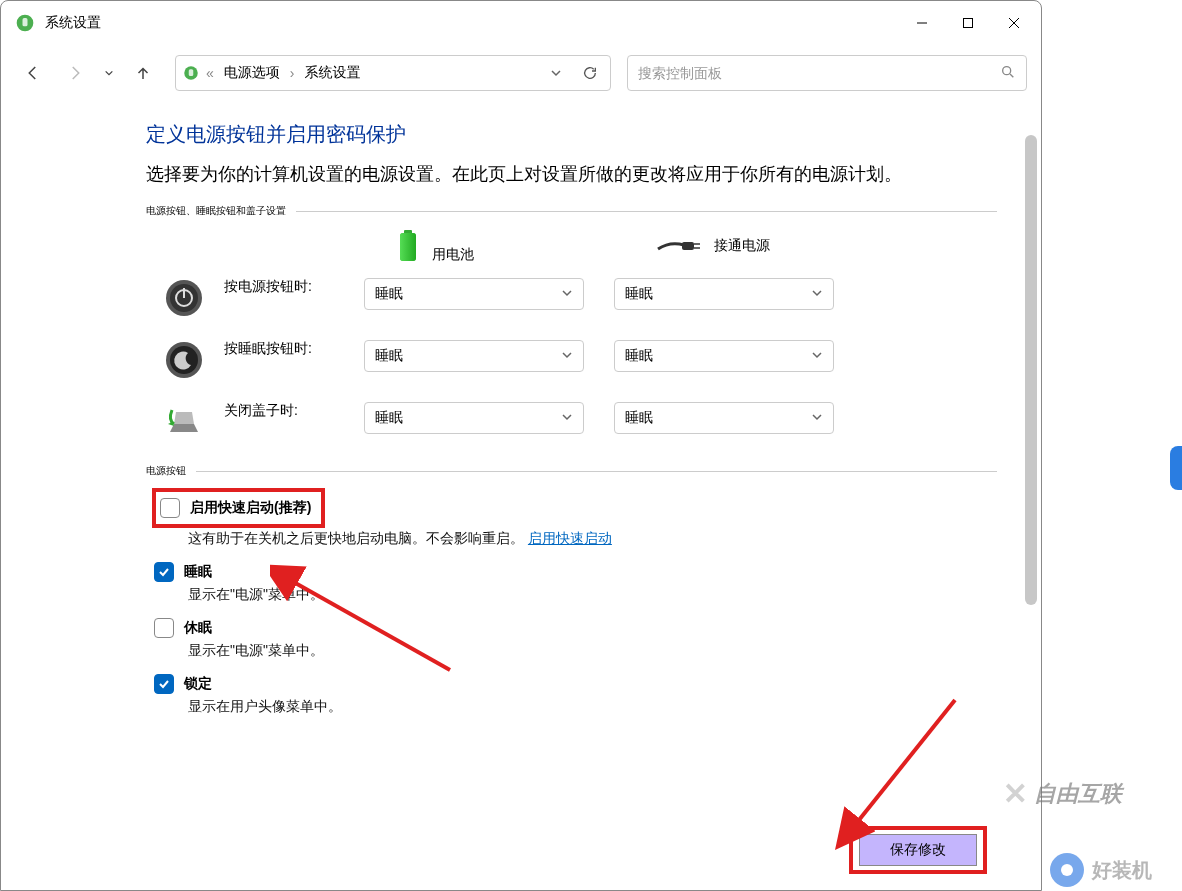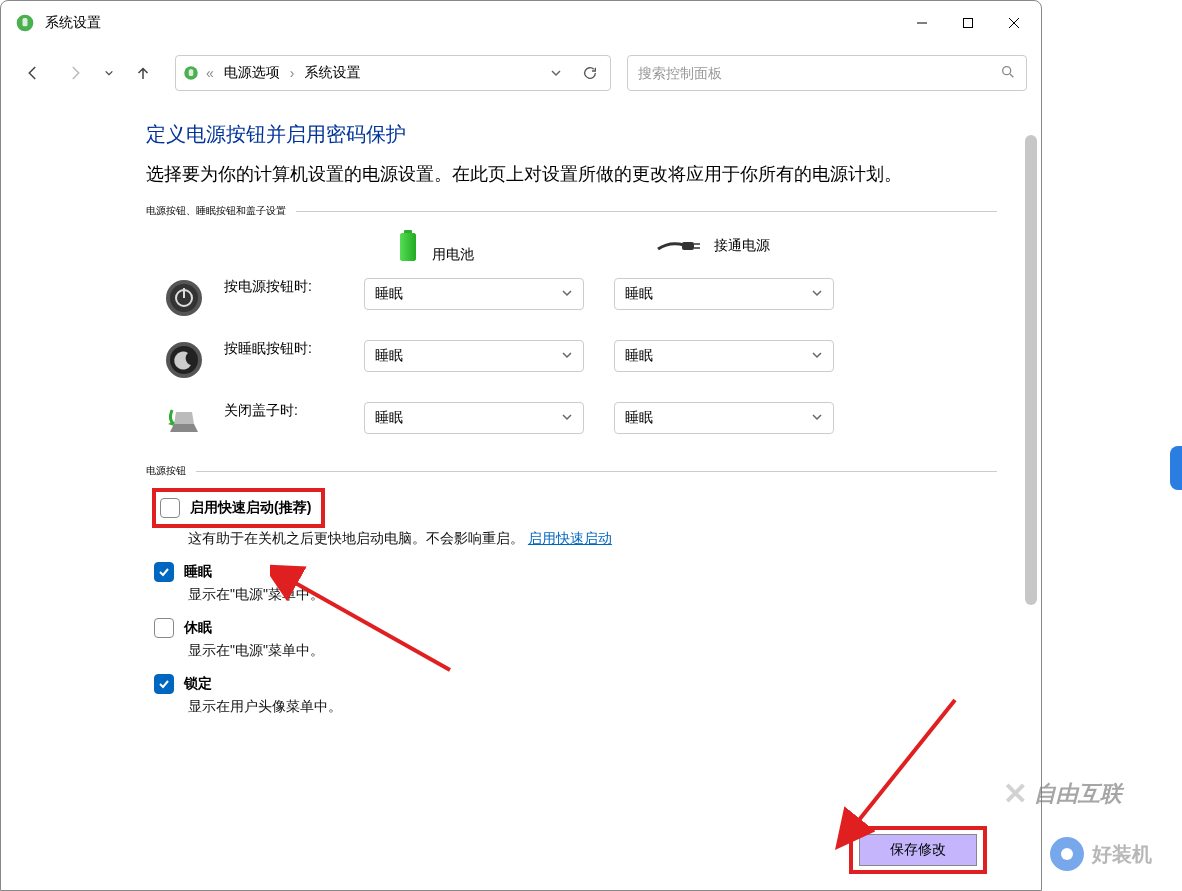--- a/index.html
+++ b/index.html
@@ -67,21 +67,21 @@
 
 .scrollbar { position:absolute; top:134px; right:4px; width:12px; height:720px; }
 .scrollbar .thumb { position:absolute; top:0; width:12px; height:470px; background:#c7c7c7; border-radius:6px; }
 
 .annot-arrow { position:absolute; pointer-events:none; }
 
 .ext-bubble { position:absolute; right:0; top:50%; width:12px; height:44px; background:#2a7de1; border-radius:8px 0 0 8px; }
 
 .watermark1 { position:absolute; right:60px; bottom:80px; display:flex; align-items:center; font-size:22px; font-weight:bold; color:#777; font-style:italic; opacity:0.65; gap:6px; }
 .watermark1 .xmark { color:#bbb; font-size:30px; font-weight:900; font-style:normal; }
-.watermark2 { position:absolute; right:30px; bottom:20px; display:flex; align-items:center; font-size:20px; font-weight:bold; color:#888; opacity:0.6; gap:8px; }
+.watermark2 { position:absolute; right:30px; bottom:4px; display:flex; align-items:center; font-size:20px; font-weight:bold; color:#888; opacity:0.6; gap:8px; }
 .watermark2 .circle { width:34px; height:34px; border-radius:50%; background:#1f6fe0; display:flex; align-items:center; justify-content:center; }
 .watermark2 .circle .inner { width:12px; height:12px; border-radius:50%; background:#fff; }
 </style>
 </head>
 <body>
 
 <div class="window-frame">
   <div class="titlebar">
     <span class="app-icon">
       <svg viewBox="0 0 24 24">

